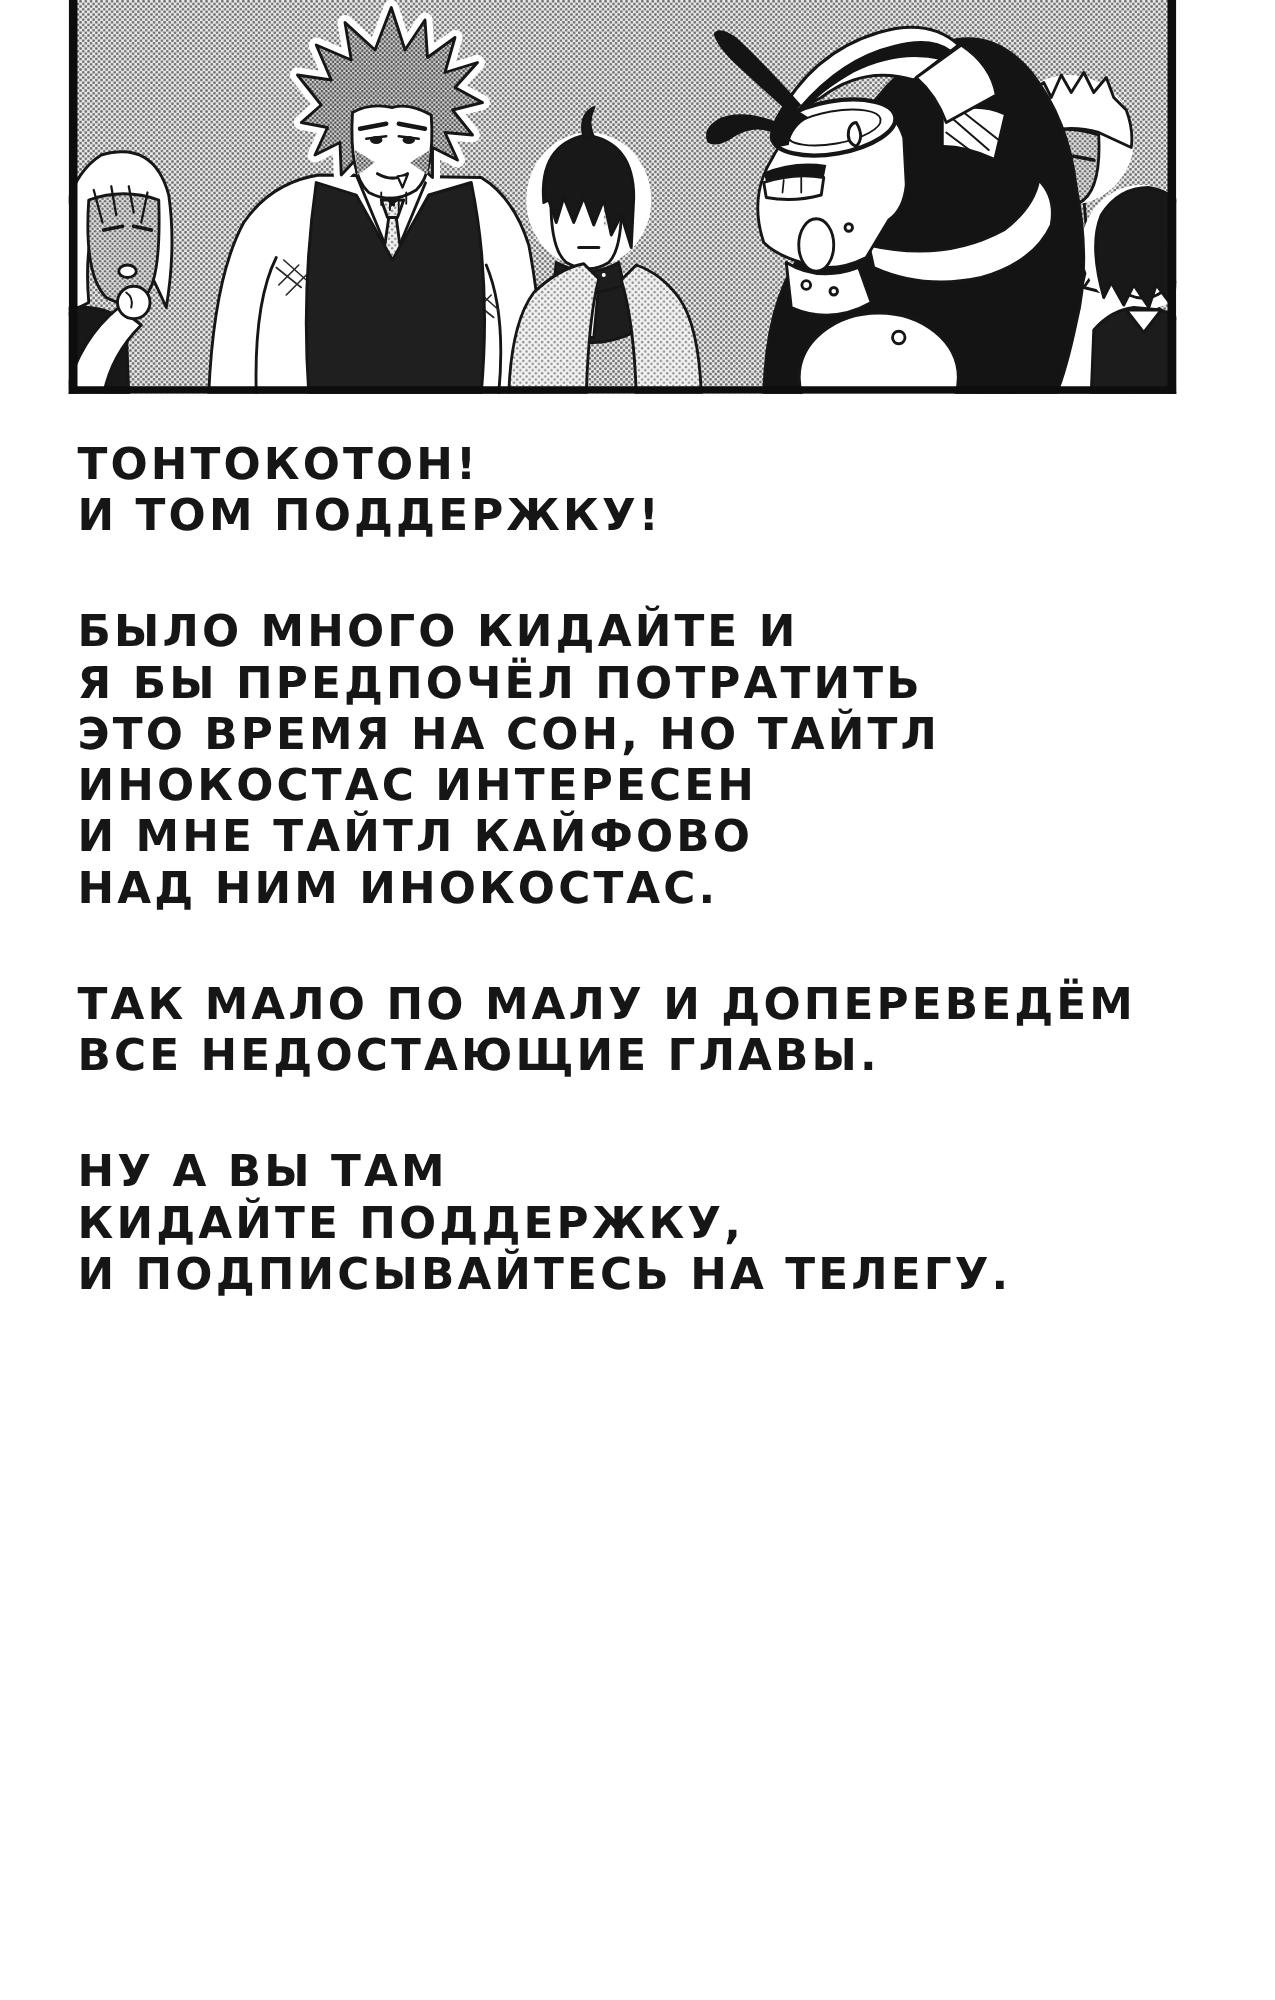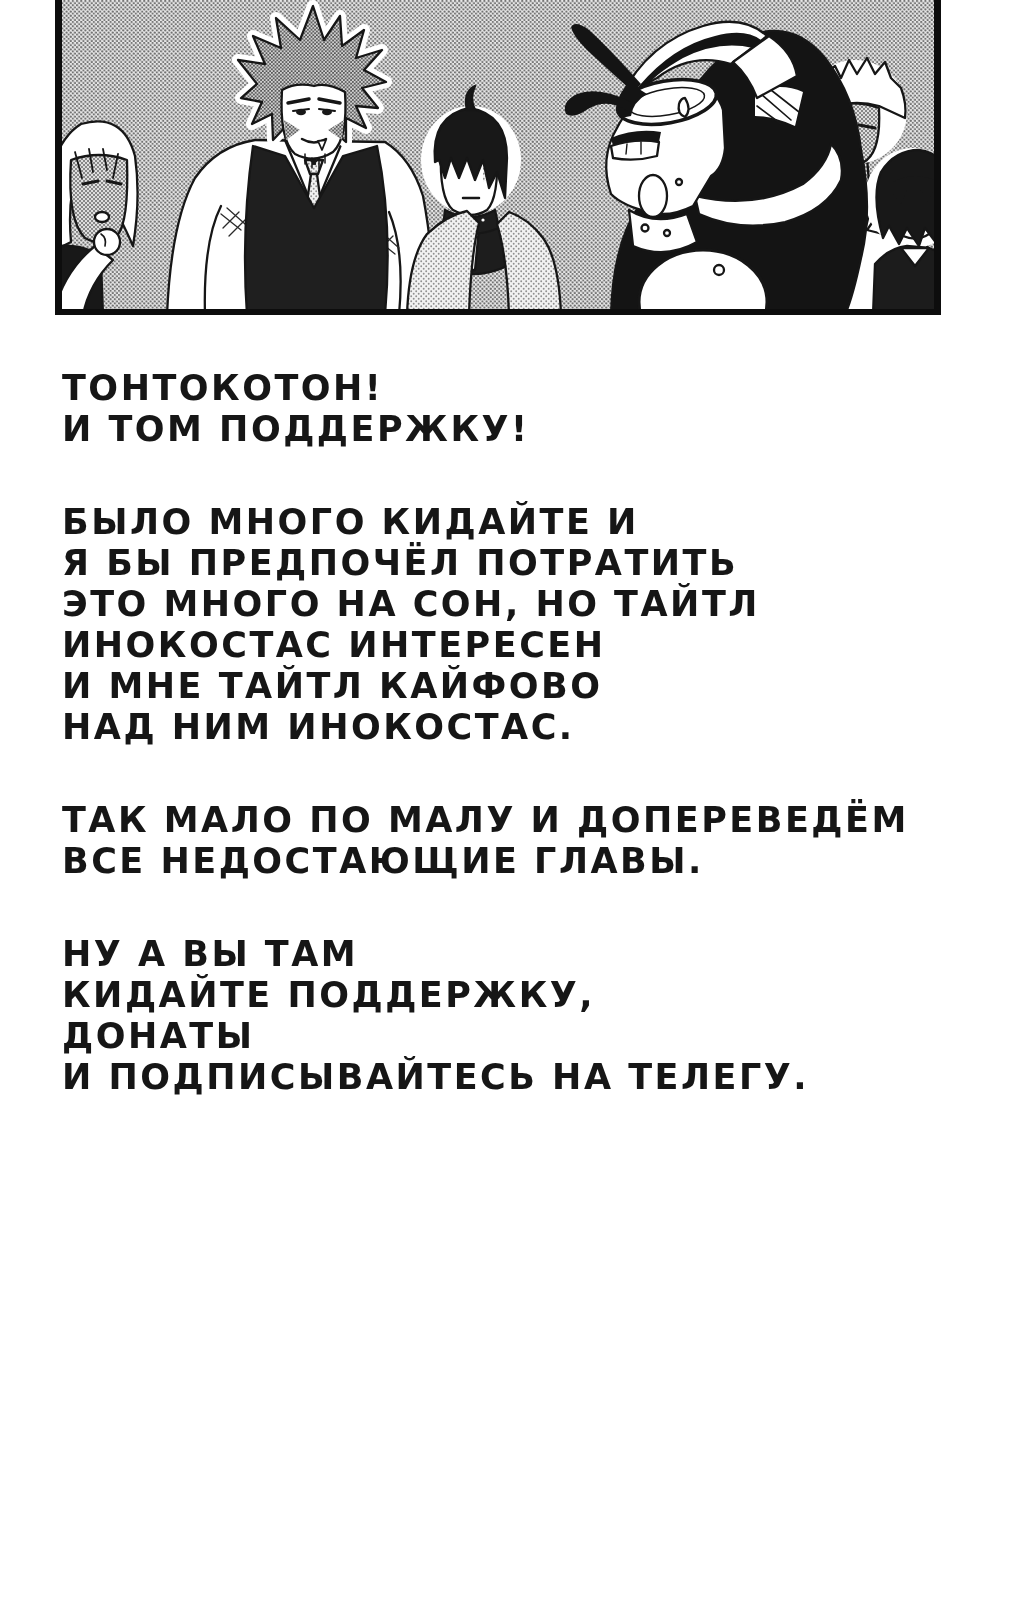--- a/index.html
+++ b/index.html
@@ -3,21 +3,21 @@
 <meta charset="utf-8">
 <style>
   html,body{margin:0;padding:0;background:#ffffff;}
   body{width:1020px;height:1600px;position:relative;overflow:hidden;
        font-family:"DejaVu Sans", sans-serif;}
   .panel{position:absolute;left:55px;top:0;width:886px;height:315px;}
   .panel svg{display:block;}
   .note{position:absolute;left:62px;top:352px;width:900px;
         color:#161616;font-weight:700;font-size:35px;line-height:41px;
         letter-spacing:2.5px;}
-  .note p{margin:16px 0 52px 0;padding:0;}
+  .note p{margin:0 0 52px 0;padding:0;}
   .note .line{display:block;white-space:pre;}
 </style>
 </head>
 <body>
 
 <div class="panel">
 <svg width="886" height="315" viewBox="0 0 886 315">
   <defs>
     <clipPath id="panelClip">
           <rect x="0" y="0" width="886" height="315"></rect>
@@ -169,28 +169,27 @@
 </div>
 
 <div class="note">
   <p>
     <span class="line">ТОНТОКОТОН!</span>
     <span class="line">И ТОМ ПОДДЕРЖКУ!</span>
   </p>
   <p>
     <span class="line">БЫЛО МНОГО КИДАЙТЕ И</span>
     <span class="line">Я БЫ ПРЕДПОЧЁЛ ПОТРАТИТЬ</span>
-    <span class="line">ЭТО МНОГО НА СОН, НО ТАЙТЛ</span>
+    <span class="line">ЭТО ВРЕМЯ НА СОН, НО ТАЙТЛ</span>
     <span class="line">ИНОКОСТАС ИНТЕРЕСЕН</span>
     <span class="line">И МНЕ ТАЙТЛ КАЙФОВО</span>
     <span class="line">НАД НИМ ИНОКОСТАС.</span>
   </p>
   <p>
     <span class="line">ТАК МАЛО ПО МАЛУ И ДОПЕРЕВЕДЁМ</span>
     <span class="line">ВСЕ НЕДОСТАЮЩИЕ ГЛАВЫ.</span>
   </p>
   <p>
     <span class="line">НУ А ВЫ ТАМ</span>
     <span class="line">КИДАЙТЕ ПОДДЕРЖКУ,</span>
-    <span class="line">ДОНАТЫ</span>
     <span class="line">И ПОДПИСЫВАЙТЕСЬ НА ТЕЛЕГУ.</span>
   </p>
 </div>
 
 </body></html>

